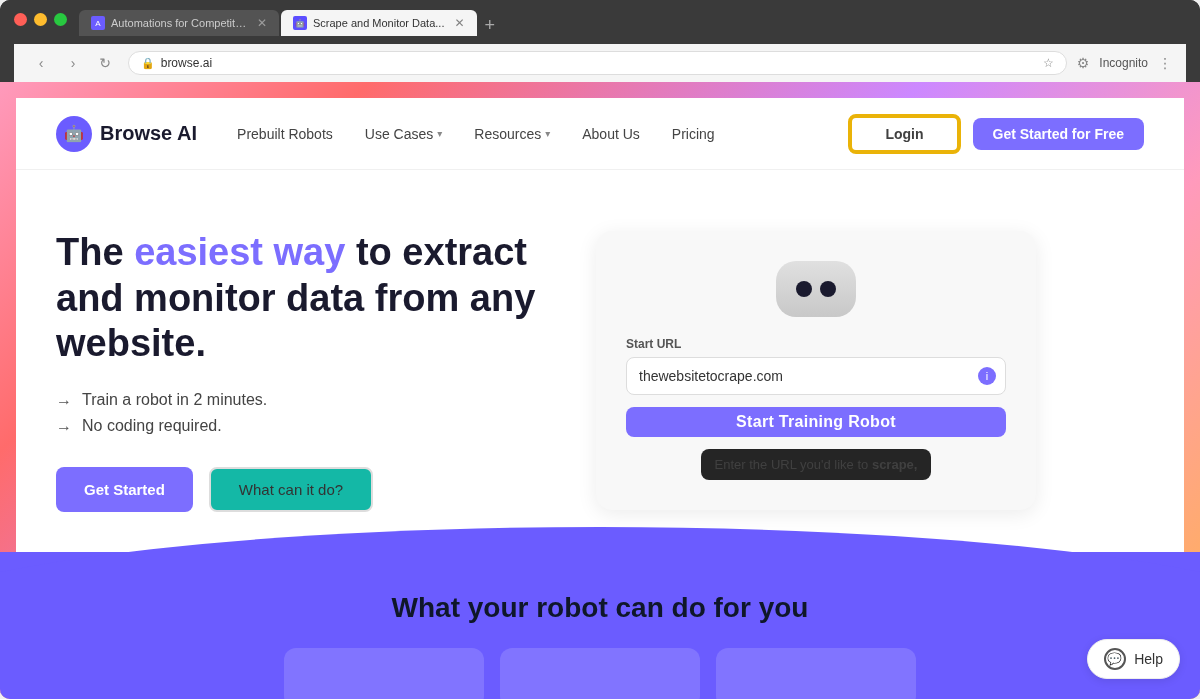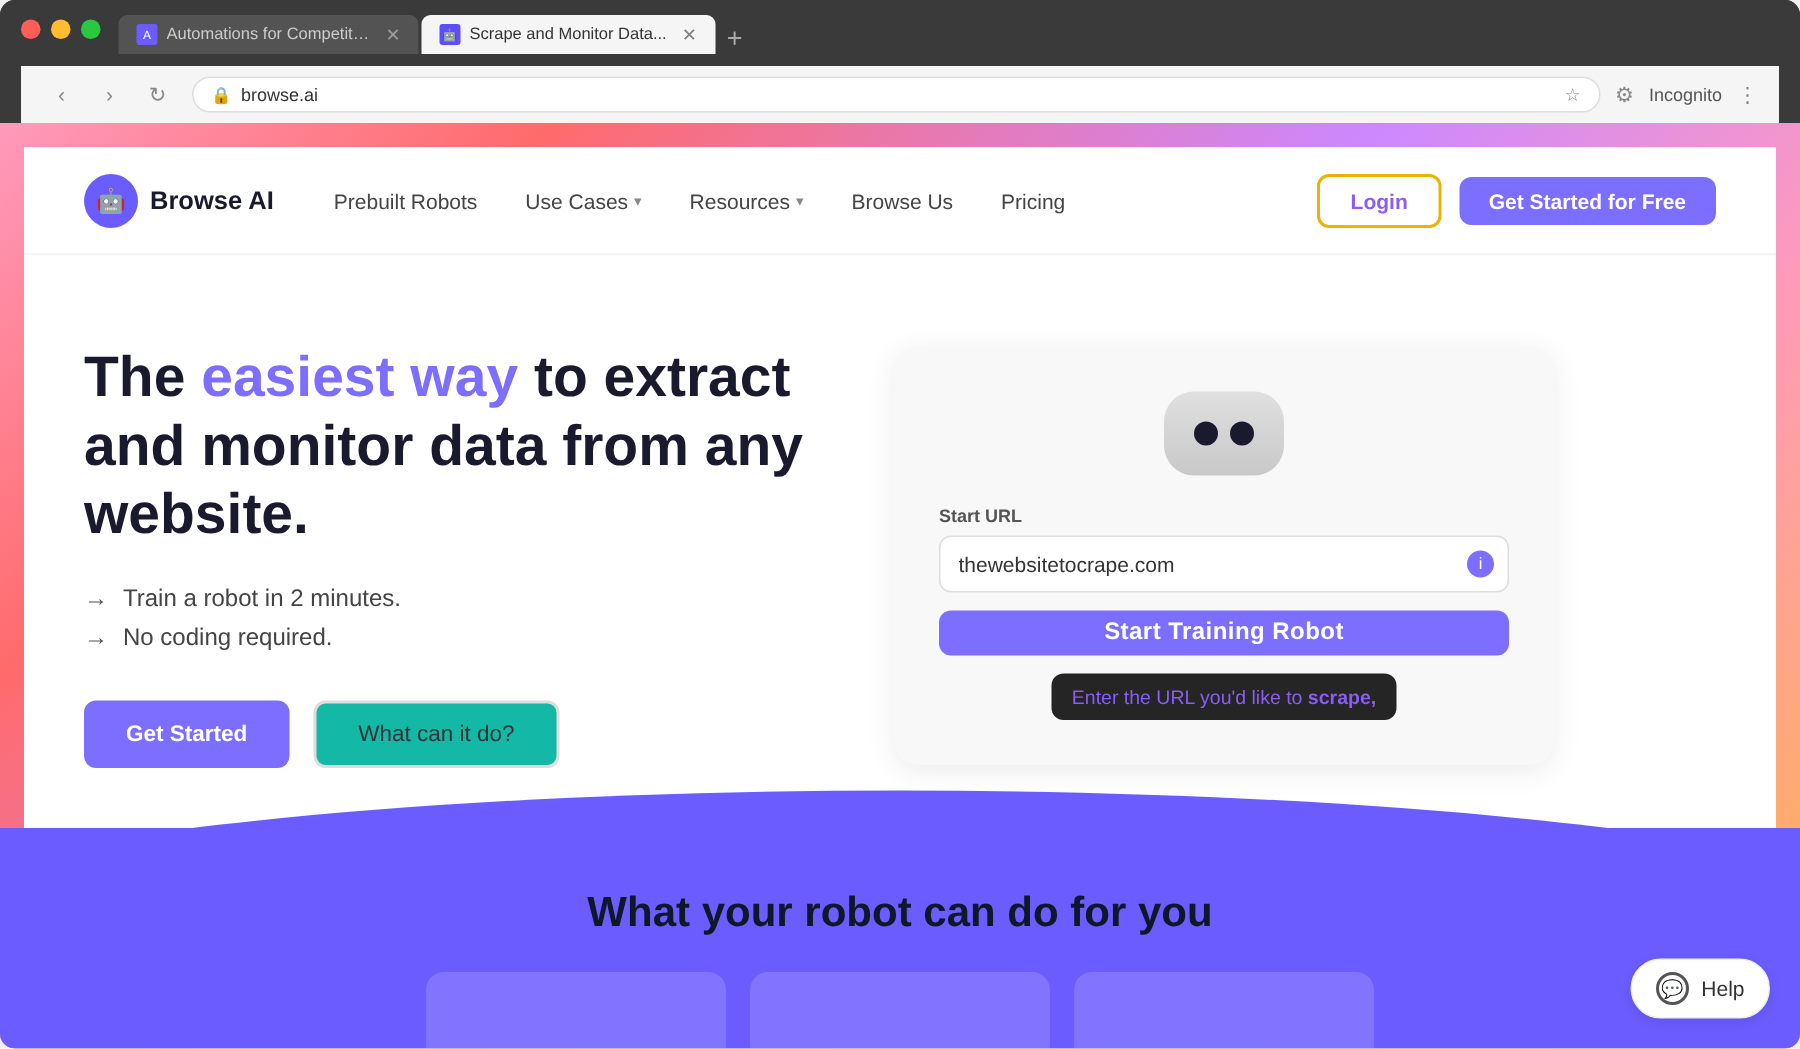--- a/index.html
+++ b/index.html
@@ -34,28 +34,28 @@
     .browser-content { flex: 1; background: white; overflow: hidden; position: relative; }
 
     
     .page-wrapper { flex: 1; background: linear-gradient(135deg, #ff9abc 0%, #ff6b6b 20%, #cc88ff 50%, #ff9abc 70%, #ffb347 100%); position: relative; overflow: hidden; }
     .page-inner { background: white; margin: 16px 16px 0; border-radius: 12px 12px 0 0; min-height: calc(100% - 16px); }
 
     
     nav { display: flex; align-items: center; padding: 0 40px; height: 72px; border-bottom: 1px solid #f0f0f0; background: white; }
     .logo { display: flex; align-items: center; gap: 8px; margin-right: 40px; }
     .logo-icon { width: 36px; height: 36px; background: #6b5cff; border-radius: 50%; display: flex; align-items: center; justify-content: center; color: white; font-size: 14px; font-weight: bold; }
-    .logo-text { font-size: 17px; font-weight: 700; color: #1a1a2e; }
+    .logo-text { font-size: 20px; font-weight: 700; color: #1a1a2e; }
 
     .nav-links { display: flex; align-items: center; gap: 32px; flex: 1; }
     .nav-link { font-size: 14px; color: #444; text-decoration: none; cursor: pointer; display: flex; align-items: center; gap: 4px; }
     .chevron { font-size: 10px; color: #888; }
 
     .nav-actions { display: flex; gap: 12px; align-items: center; }
-    .btn-login { padding: 8px 20px; border: 2px solid #eab308; border-radius: 8px; background: white; color: #8b5cf6; font-size: 14px; font-weight: 600; cursor: pointer; }
+    .btn-login { padding: 8px 33px; border: 4px solid #eab308; border-radius: 8px; background: white; color: #404040; font-size: 14px; font-weight: 600; cursor: pointer; }
     .btn-cta { padding: 8px 20px; border: none; border-radius: 8px; background: #7c6eff; color: white; font-size: 14px; font-weight: 600; cursor: pointer; }
 
     
     .hero { display: flex; align-items: center; padding: 60px 40px 40px; gap: 60px; }
 
     .hero-left { flex: 1; max-width: 480px; }
     .hero-heading { font-size: 38px; font-weight: 800; line-height: 1.2; color: #1a1a2e; margin-bottom: 24px; }
     .hero-heading .highlight { color: #7c6eff; }
 
     .hero-bullets { margin-bottom: 32px; }
@@ -80,21 +80,21 @@
     .input-info-icon { position: absolute; right: 10px; top: 50%; transform: translateY(-50%); width: 18px; height: 18px; border-radius: 50%; background: #7c6eff; color: white; font-size: 11px; display: flex; align-items: center; justify-content: center; cursor: pointer; }
 
     .checkbox-row { display: flex; align-items: center; gap: 8px; margin-bottom: 16px; }
     .checkbox-input { width: 14px; height: 14px; border: 1.5px solid #ccc; border-radius: 3px; cursor: pointer; }
     .checkbox-label { font-size: 13px; color: #555; }
 
     .btn-train { width: 100%; padding: 6px; background: #7c6eff; color: white; border: none; border-radius: 8px; font-size: 16px; font-weight: 700; cursor: pointer; letter-spacing: 0.3px; }
 
     
     .tooltip-wrapper { position: relative; margin-top: 12px; text-align: center; }
-    .tooltip { display: inline-block; background: rgba(0,0,0,0.85); color: #8b5cf6; font-size: 13px; padding: 8px 14px; border-radius: 8px; }
+    .tooltip { display: inline-block; background: rgba(0,0,0,0.85); color: #404040; font-size: 13px; padding: 8px 14px; border-radius: 8px; }
     .tooltip strong { font-weight: 700; }
 
     
     .bottom-section { background: #6b5cff; position: relative; padding: 40px 40px 20px; }
     .wave-top { position: absolute; top: -40px; left: 0; right: 0; height: 60px; overflow: hidden; }
     .wave-top svg { width: 100%; height: 100%; }
     .bottom-title { text-align: center; font-size: 28px; font-weight: 700; color: #0f172a; margin-bottom: 24px; }
 
     .cards-row { display: flex; gap: 16px; justify-content: center; }
     .bottom-card { background: rgba(255,255,255,0.15); border-radius: 12px; width: 200px; height: 60px; }
@@ -169,21 +169,21 @@
             </a>
             <a class="nav-link">
               <span>Use Cases</span>
               <span class="chevron">▾</span>
             </a>
             <a class="nav-link">
               <span>Resources</span>
               <span class="chevron">▾</span>
             </a>
             <a class="nav-link">
-              <span>Browse Us</span>
+              <span>About Us</span>
             </a>
             <a class="nav-link">
               <span>Pricing</span>
             </a>
           </div>
 
           <div class="nav-actions">
             <button class="btn-login">Login</button>
             <button class="btn-cta">Get Started for Free</button>
           </div>

